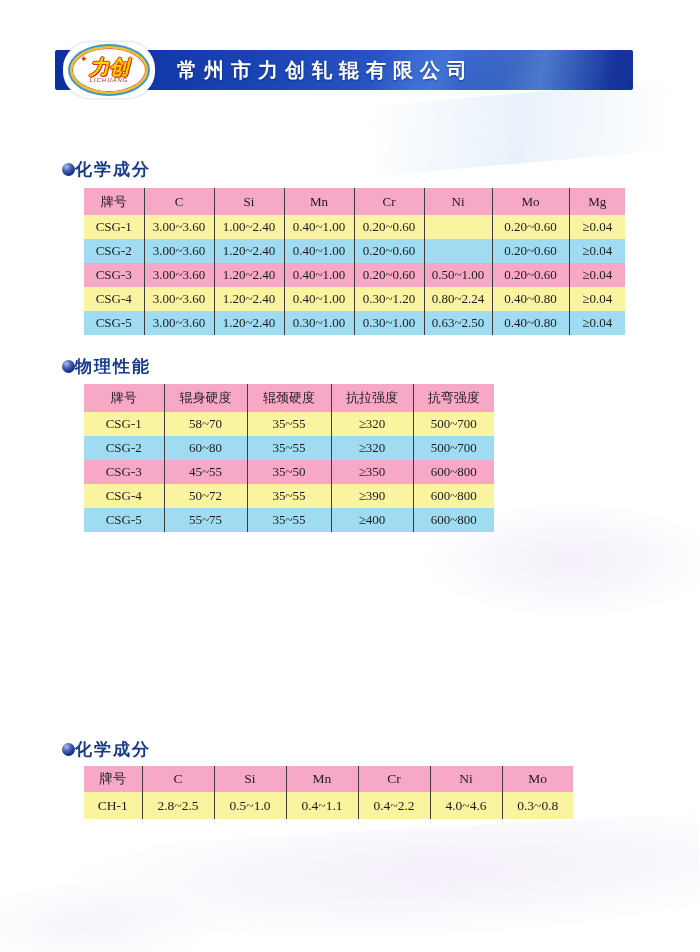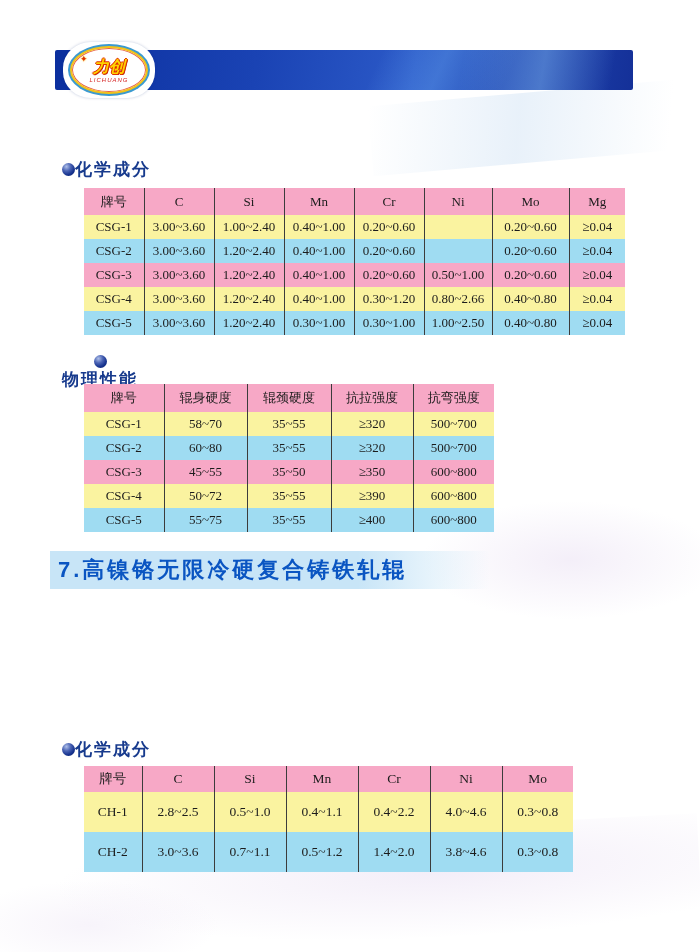--- a/index.html
+++ b/index.html
@@ -38,33 +38,33 @@
       linear-gradient(100deg,var(--banner-deep) 0%,#1a43b4 35%,var(--banner-mid) 62%,#143098 100%);
   }
   .banner-title{position:absolute;left:122px;top:0;height:40px;line-height:40px;
     color:#ffffff;font-size:20px;font-weight:bold;letter-spacing:7px;
     text-shadow:0 1px 2px rgba(0,20,80,.55);white-space:nowrap;}
   .logo-pill{position:absolute;left:8px;top:-8px;width:92px;height:56px;background:#ffffff;
     border-radius:28px/26px;box-shadow:0 0 3px rgba(0,40,120,.25);}
   .logo-oval{position:absolute;left:7px;top:4px;width:78px;height:48px;border-radius:50%;
     background:#ffffff;border:2px solid #f2c21a;box-shadow:0 0 0 2px #3a9ad0, inset 0 0 0 1px #e8604a;
     display:flex;flex-direction:column;align-items:center;justify-content:center;}
-  .logo-text{font-size:16px;font-weight:bold;font-style:italic;color:#ffd400;line-height:20px;
+  .logo-text{font-size:20px;font-weight:bold;font-style:italic;color:#ffd400;line-height:20px;
     text-shadow:-1px 0 #e03000,1px 0 #e03000,0 -1px #e03000,0 1px #e03000,1px 1px #b02000;}
   .logo-sub{font-size:6px;color:#d42020;font-style:italic;letter-spacing:1px;line-height:7px;}
   .logo-star{position:absolute;left:8px;top:6px;color:#e03000;font-size:9px;
     text-shadow:0 0 2px #ffd400;}
 
   
   .sec-head{position:absolute;display:flex;align-items:center;gap:0;}
   .sec-bullet{width:13px;height:13px;border-radius:50%;flex:0 0 13px;
     background:radial-gradient(circle at 34% 28%,#aebfe8 0%,#4a63b4 35%,#16338e 65%,#0a1f66 100%);}
   .sec-title{font-size:17px;font-weight:bold;color:var(--heading-navy);letter-spacing:2px;}
   .sec-head.chem1{left:62px;top:158px;}
-  .sec-head.phys{left:62px;top:355px;flex-direction:column;}
+  .sec-head.phys{left:62px;top:355px;}
   .sec-head.chem2{left:62px;top:738px;}
 
   
   table{border-collapse:collapse;table-layout:fixed;position:absolute;
     font-family:"Liberation Serif",serif;color:#1c1c1c;}
   th,td{text-align:center;vertical-align:middle;padding:0;overflow:hidden;white-space:nowrap;
     border-left:1px solid #3c3c3c;font-weight:normal;}
   th:first-child,td:first-child{border-left:none;}
   .row-pink{background:var(--row-pink);}
   .row-yellow{background:var(--row-yellow);}
@@ -73,21 +73,21 @@
   .tbl-chem1{left:84px;top:188px;width:541px;font-size:13px;}
   .tbl-chem1 thead tr{height:27px;}
   .tbl-chem1 tbody tr{height:24px;}
 
   .tbl-phys{left:84px;top:384px;width:410px;font-size:13px;}
   .tbl-phys thead tr{height:28px;}
   .tbl-phys tbody tr{height:24px;}
 
   .tbl-chem2{left:84px;top:766px;width:489px;font-size:13.5px;}
   .tbl-chem2 thead tr{height:26px;}
-  .tbl-chem2 tbody tr{height:40px;}
+  .tbl-chem2 tbody tr{height:27px;}
 
   
   .sec7-band{position:absolute;left:50px;top:551px;width:440px;height:38px;
     background:linear-gradient(90deg,var(--band-blue) 0%,var(--band-blue) 70%,rgba(200,229,247,0) 100%);
     display:flex;align-items:center;}
   .sec7-title{font-size:22px;font-weight:bold;color:var(--section-blue);letter-spacing:3px;
     padding-left:8px;white-space:nowrap;}
 
   .body-para{position:absolute;left:60px;top:596px;width:597px;
     font-size:15.5px;line-height:24.5px;color:#2b2b2b;text-align:justify;
@@ -104,20 +104,21 @@
   <div class="wisp wisp-bottom-left"></div>
 
   <div class="banner">
     <div class="logo-pill">
       <div class="logo-oval">
         <span class="logo-star">✦</span>
         <span class="logo-text">力创</span>
         <span class="logo-sub">LICHUANG</span>
       </div>
     </div>
+    <div class="banner-title">常州市力创轧辊有限公司</div>
   </div>
 
   <div class="sec-head chem1">
     <span class="sec-bullet"></span>
     <span class="sec-title">化学成分</span>
   </div>
   <table class="tbl-chem1">
       <colgroup>
         <col style="width: 60px;">
         <col style="width: 70px;">
@@ -170,31 +171,31 @@
           <td>0.50~1.00</td>
           <td>0.20~0.60</td>
           <td>≥0.04</td>
         </tr>
         <tr class="row-yellow">
           <td>CSG-4</td>
           <td>3.00~3.60</td>
           <td>1.20~2.40</td>
           <td>0.40~1.00</td>
           <td>0.30~1.20</td>
-          <td>0.80~2.66</td>
+          <td>0.80~2.24</td>
           <td>0.40~0.80</td>
           <td>≥0.04</td>
         </tr>
         <tr class="row-blue">
           <td>CSG-5</td>
           <td>3.00~3.60</td>
           <td>1.20~2.40</td>
           <td>0.30~1.00</td>
           <td>0.30~1.00</td>
-          <td>1.00~2.50</td>
+          <td>0.63~2.50</td>
           <td>0.40~0.80</td>
           <td>≥0.04</td>
         </tr>
       </tbody>
     </table>
 
   <div class="sec-head phys">
     <span class="sec-bullet"></span>
     <span class="sec-title">物理性能</span>
   </div>
@@ -247,23 +248,20 @@
         <tr class="row-blue">
           <td>CSG-5</td>
           <td>55~75</td>
           <td>35~55</td>
           <td>≥400</td>
           <td>600~800</td>
         </tr>
       </tbody>
     </table>
 
-  <div class="sec7-band">
-    <span class="sec7-title">7.高镍铬无限冷硬复合铸铁轧辊</span>
-  </div>
 
   <div class="sec-head chem2">
     <span class="sec-bullet"></span>
     <span class="sec-title">化学成分</span>
   </div>
   <table class="tbl-chem2">
       <colgroup>
         <col style="width: 58px;">
         <col style="width: 72px;">
         <col style="width: 72px;">
@@ -286,25 +284,16 @@
       <tbody>
         <tr class="row-yellow">
           <td>CH-1</td>
           <td>2.8~2.5</td>
           <td>0.5~1.0</td>
           <td>0.4~1.1</td>
           <td>0.4~2.2</td>
           <td>4.0~4.6</td>
           <td>0.3~0.8</td>
         </tr>
-        <tr class="row-blue">
-          <td>CH-2</td>
-          <td>3.0~3.6</td>
-          <td>0.7~1.1</td>
-          <td>0.5~1.2</td>
-          <td>1.4~2.0</td>
-          <td>3.8~4.6</td>
-          <td>0.3~0.8</td>
-        </tr>
       </tbody>
     </table>
 
 </div>
 
 </body></html>

